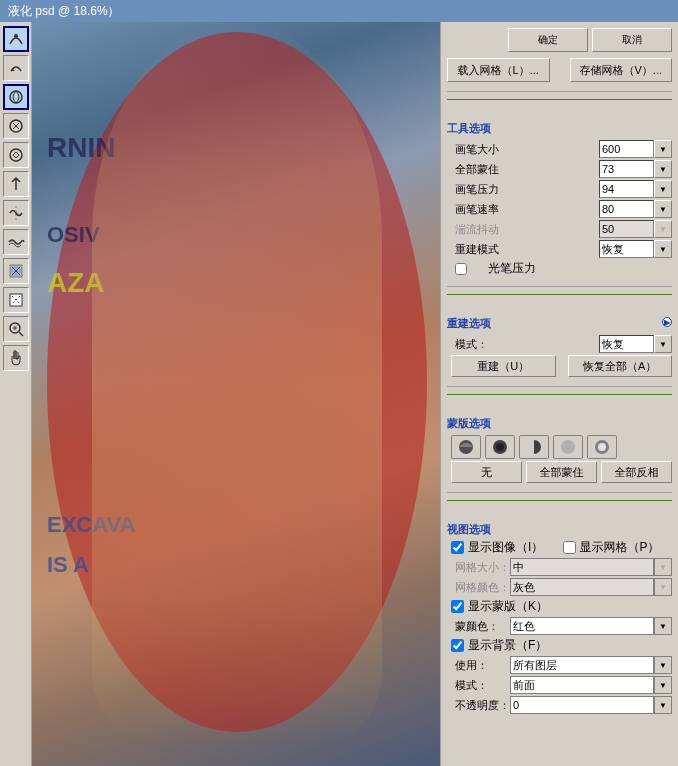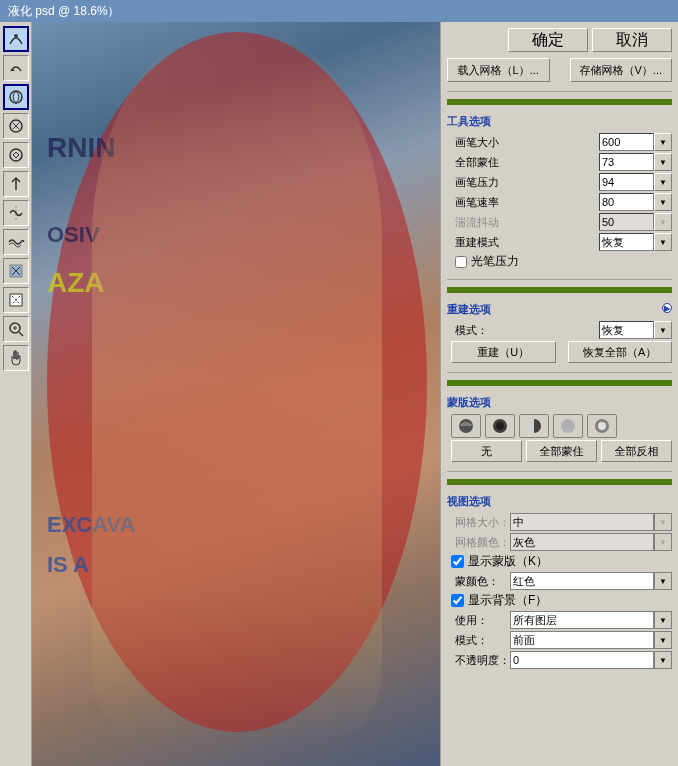--- a/index.html
+++ b/index.html
@@ -93,21 +93,21 @@
     .win-btn {
       width: 80px;
       height: 24px;
       background: #d4d0c8;
       border: 1px solid;
       border-top-color: #fff;
       border-left-color: #fff;
       border-right-color: #808080;
       border-bottom-color: #808080;
       cursor: pointer;
-      font-size: 16px;
+      font-size: 10px;
       font-family: Liberation Sans, sans-serif;
       display: flex;
       align-items: center;
       justify-content: center;
     }
 
     
     .mesh-row {
       display: flex;
       gap: 20px;
@@ -181,21 +181,21 @@
 
     .field-combo {
       display: flex;
       text-align: center;
     }
 
     
     .checkbox-row {
       display: flex;
       align-items: center;
-      gap: 4px;
+      gap: 21px;
       padding-left: 8px;
       margin: 2px 0;
     }
 
     .checkbox-row input[type="checkbox"] {
       width: 12px;
       height: 12px;
     }
 
     
@@ -323,22 +323,22 @@
       background: white;
       text-align: center;
       line-height: 10px;
       font-size: 8px;
       color: #2244aa;
       float: right;
       margin-top: 1px;
     }
 
     .panel-section {
-      border-top: 6px solid #4d7c0f;
-      padding-top: 7px;
+      border-top: 1px solid #4d7c0f;
+      padding-top: 19px;
     }
   </style>
 </head>
 <body>
 
 <div class="title-bar">
   <span>液化 psd @ 18.6%）</span>
 </div>
 
 <div class="dialog">
@@ -593,20 +593,30 @@
       </div>
     </div>
 
     <div class="separator"></div>
 
     <div class="panel-section">
       <div class="section-header">
         <span>视图选项</span>
       </div>
 
+      <div class="view-grid">
+        <div class="view-checkbox-row">
+          <input type="checkbox" checked="" style="">
+          <span>显示图像（I）</span>
+        </div>
+        <div class="view-checkbox-row">
+          <input type="checkbox" style="">
+          <span>显示网格（P）</span>
+        </div>
+      </div>
 
       <div class="combo-select">
         <span class="combo-select-label disabled-field">网格大小：</span>
         <div class="combo-select-box disabled-combo">中</div>
         <div class="combo-select-drop" style="color:#aaa;">▼</div>
       </div>
 
       <div class="combo-select">
         <span class="combo-select-label disabled-field">网格颜色：</span>
         <div class="combo-select-box disabled-combo">灰色</div>

